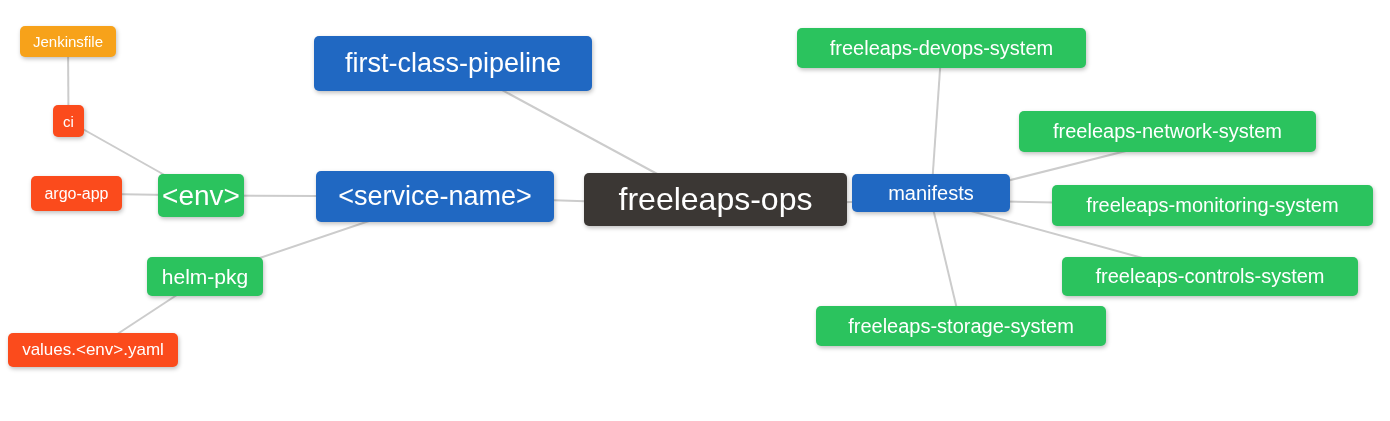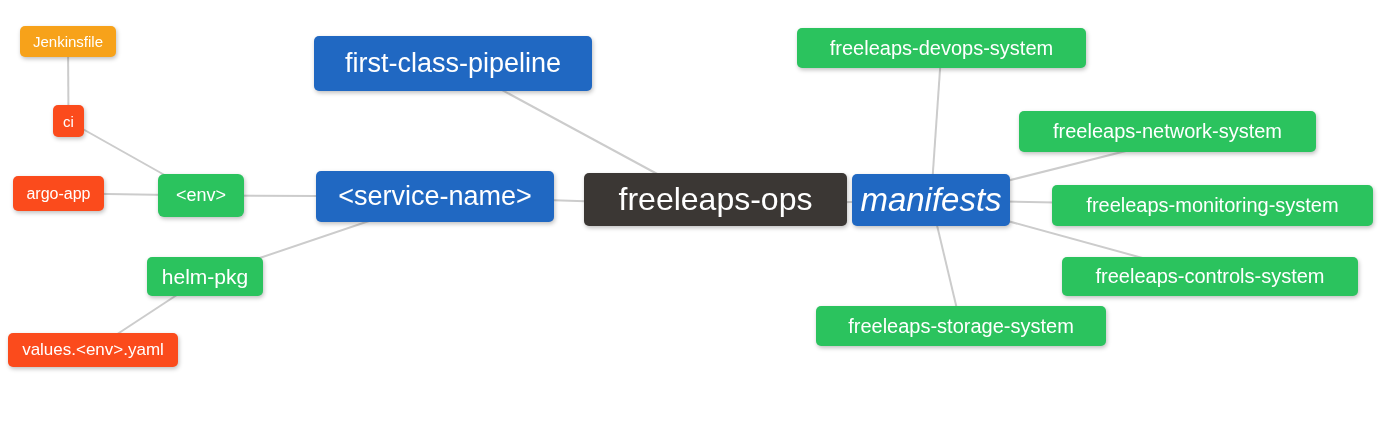--- a/index.html
+++ b/index.html
@@ -52,26 +52,26 @@
       <line x1="441.5" y1="196.5" x2="715.5" y2="205.5" stroke="#cccccc" stroke-width="2"></line>
       <line x1="715.5" y1="205.5" x2="931" y2="200" stroke="#cccccc" stroke-width="2"></line>
       <line x1="931" y1="200" x2="941.5" y2="48" stroke="#cccccc" stroke-width="2"></line>
       <line x1="931" y1="200" x2="1203.5" y2="131.5" stroke="#cccccc" stroke-width="2"></line>
       <line x1="931" y1="200" x2="1212.5" y2="205.5" stroke="#cccccc" stroke-width="2"></line>
       <line x1="931" y1="200" x2="1210" y2="276.5" stroke="#cccccc" stroke-width="2"></line>
       <line x1="931" y1="200" x2="961" y2="326" stroke="#cccccc" stroke-width="2"></line>
     </svg>
 <div class="node" style="left: 20px; top: 26px; width: 96px; height: 31px; background: rgb(247, 162, 26); color: rgb(255, 255, 255); font-size: 15px;">Jenkinsfile</div>
     <div class="node" style="left: 53px; top: 105px; width: 31px; height: 32px; background: rgb(251, 75, 28); color: rgb(255, 255, 255); font-size: 15px;">ci</div>
-    <div class="node" style="left: 13px; top: 176px; width: 91px; height: 35px; background: rgb(251, 75, 28); color: rgb(255, 255, 255); font-size: 16px;">argo-app</div>
-    <div class="node" style="left: 158px; top: 174px; width: 86px; height: 43px; background: rgb(43, 195, 94); color: rgb(255, 255, 255); font-size: 18px; border-radius: 6px;">&lt;env&gt;</div>
+    <div class="node" style="left: 31px; top: 176px; width: 91px; height: 35px; background: rgb(251, 75, 28); color: rgb(255, 255, 255); font-size: 16px;">argo-app</div>
+    <div class="node" style="left: 158px; top: 174px; width: 86px; height: 43px; background: rgb(43, 195, 94); color: rgb(255, 255, 255); font-size: 28px;">&lt;env&gt;</div>
     <div class="node" style="left: 147px; top: 257px; width: 116px; height: 39px; background: rgb(43, 195, 94); color: rgb(255, 255, 255); font-size: 21px;">helm-pkg</div>
     <div class="node" style="left: 8px; top: 333px; width: 170px; height: 34px; background: rgb(251, 75, 28); color: rgb(255, 255, 255); font-size: 17px;">values.&lt;env&gt;.yaml</div>
     <div class="node" style="left: 314px; top: 36px; width: 278px; height: 55px; background: rgb(32, 104, 194); color: rgb(255, 255, 255); font-size: 27px;">first-class-pipeline</div>
     <div class="node" style="left: 316px; top: 171px; width: 238px; height: 51px; background: rgb(32, 104, 194); color: rgb(255, 255, 255); font-size: 27px;">&lt;service-name&gt;</div>
     <div class="node" style="left: 584px; top: 173px; width: 263px; height: 53px; background: rgb(59, 55, 52); color: rgb(255, 255, 255); font-size: 32px;">freeleaps-ops</div>
-    <div class="node" style="left: 852px; top: 174px; width: 158px; height: 52px; background: rgb(32, 104, 194); color: rgb(255, 255, 255); font-size: 33px; font-style: italic;">manifests</div>
+    <div class="node" style="left: 852px; top: 174px; width: 158px; height: 38px; background: rgb(32, 104, 194); color: rgb(255, 255, 255); font-size: 20px;">manifests</div>
     <div class="node" style="left: 797px; top: 28px; width: 289px; height: 40px; background: rgb(43, 195, 94); color: rgb(255, 255, 255); font-size: 20px;">freeleaps-devops-system</div>
     <div class="node" style="left: 1019px; top: 111px; width: 297px; height: 41px; background: rgb(43, 195, 94); color: rgb(255, 255, 255); font-size: 20px;">freeleaps-network-system</div>
     <div class="node" style="left: 1052px; top: 185px; width: 321px; height: 41px; background: rgb(43, 195, 94); color: rgb(255, 255, 255); font-size: 20px;">freeleaps-monitoring-system</div>
     <div class="node" style="left: 1062px; top: 257px; width: 296px; height: 39px; background: rgb(43, 195, 94); color: rgb(255, 255, 255); font-size: 20px;">freeleaps-controls-system</div>
     <div class="node" style="left: 816px; top: 306px; width: 290px; height: 40px; background: rgb(43, 195, 94); color: rgb(255, 255, 255); font-size: 20px;">freeleaps-storage-system</div>
   </div>
 
 </body></html>

